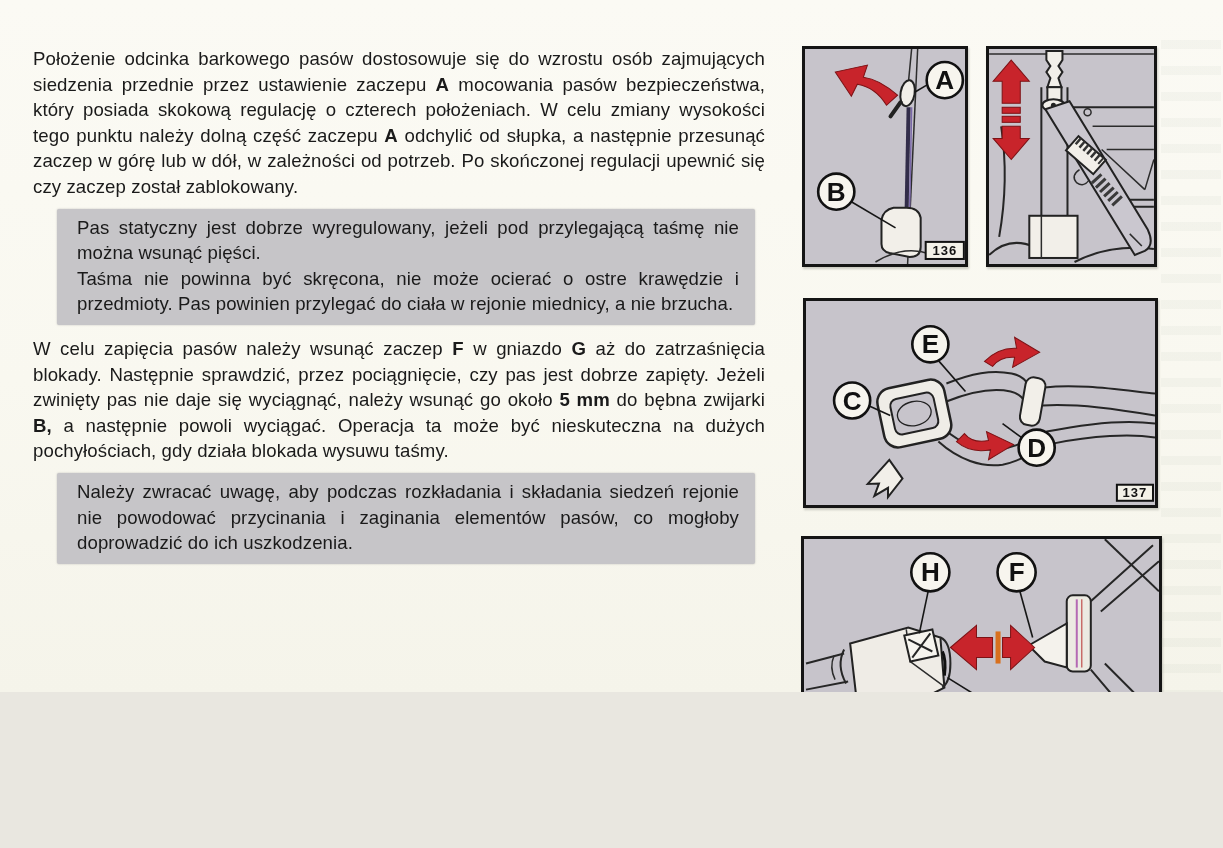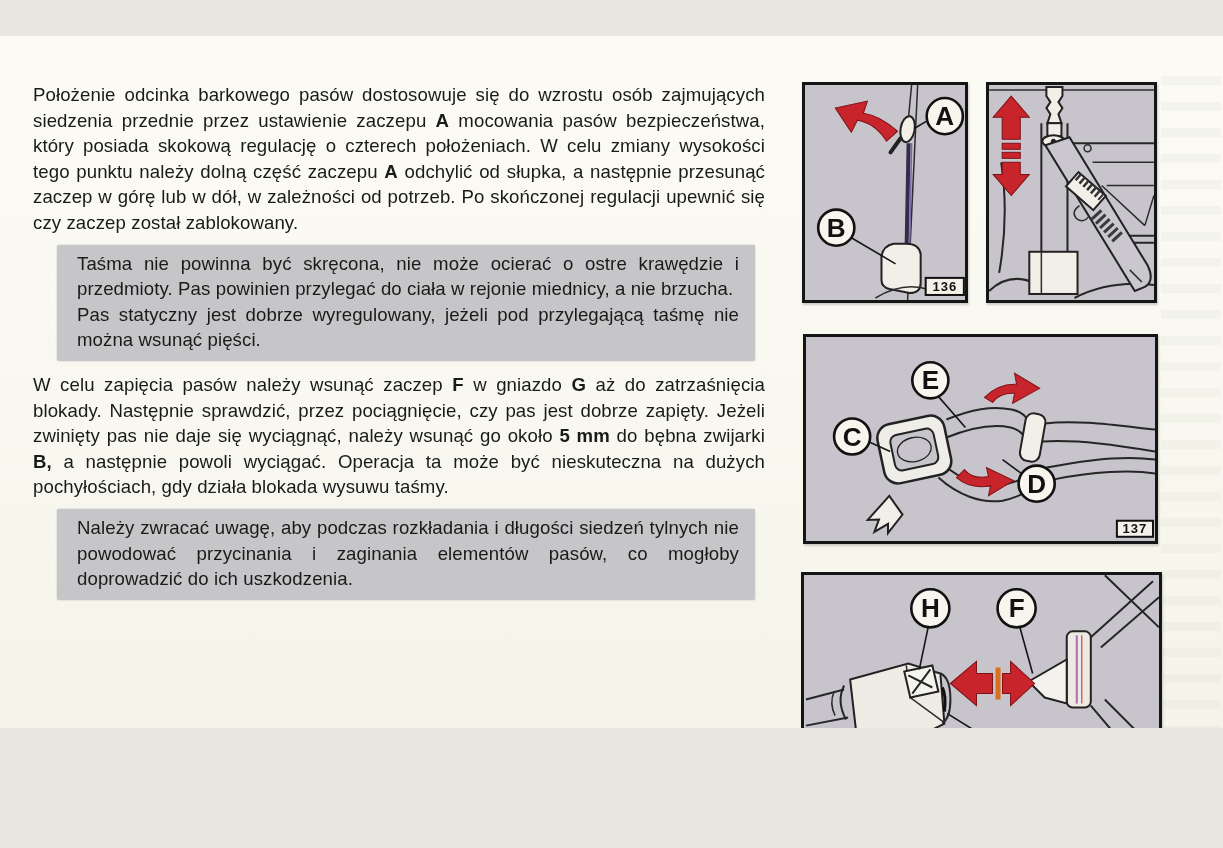--- a/index.html
+++ b/index.html
@@ -1,18 +1,18 @@
 <!DOCTYPE html>
 <html><head>
 <meta charset="utf-8">
 <style>
   html,body{margin:0;padding:0;background:#e9e7e0;}
   .page{position:relative;width:1223px;height:692px;overflow:hidden;
         background:linear-gradient(180deg,#fbfaf4 0%,#f9f8f0 55%,#f5f4ea 100%);
-        font-family:"Liberation Sans",sans-serif;color:#1a1a1a;margin-top:36px;}
+        font-family:"Liberation Sans",sans-serif;color:#1a1a1a;}
   
   .textcol{position:absolute;left:33px;top:46px;width:732px;
            font-size:18.6px;line-height:25.6px;text-align:justify;letter-spacing:.1px;}
   .textcol p{margin:0;}
   .textcol b{font-weight:bold;}
   .note{background:#c6c5c8;border-radius:2px;margin:9px 10px 11px 24px;
         padding:6px 16px 8px 20px;box-shadow:0 0 2px rgba(90,90,90,.35);}
   
   .panel{position:absolute;border:3.5px solid #151515;background:#c7c4cb;
          box-sizing:border-box;box-shadow:1px 2px 2px rgba(120,120,110,.35);}
@@ -38,28 +38,28 @@
 </style>
 </head>
 <body>
 
 <div class="page">
 
   <div class="textcol">
     <p>Położenie odcinka barkowego pasów dostosowuje się do wzrostu osób zajmujących siedzenia przednie przez ustawienie zaczepu <b>A</b> mocowania pasów bezpieczeństwa, który posiada skokową regulację o czterech położeniach. W celu zmiany wysokości tego punktu należy dolną część zaczepu <b>A</b> odchylić od słupka, a następnie przesunąć zaczep w górę lub w dół, w zależności od potrzeb. Po skończonej regulacji upewnić się czy zaczep został zablokowany.</p>
 
     <div class="note">
+      <p>Pas statyczny jest dobrze wyregulowany, jeżeli pod przylegającą taśmę nie można wsunąć pięści.</p>
       <p>Taśma nie powinna być skręcona, nie może ocierać o ostre krawędzie i przedmioty. Pas powinien przylegać do ciała w rejonie miednicy, a nie brzucha.</p>
-      <p>Pas statyczny jest dobrze wyregulowany, jeżeli pod przylegającą taśmę nie można wsunąć pięści.</p>
     </div>
 
     <p>W celu zapięcia pasów należy wsunąć zaczep <b>F</b> w gniazdo <b>G</b> aż do zatrzaśnięcia blokady. Następnie sprawdzić, przez pociągnięcie, czy pas jest dobrze zapięty. Jeżeli zwinięty pas nie daje się wyciągnąć, należy wsunąć go około <b>5 mm</b> do bębna zwijarki <b>B,</b> a następnie powoli wyciągać. Operacja ta może być nieskuteczna na dużych pochyłościach, gdy działa blokada wysuwu taśmy.</p>
 
     <div class="note">
-      <p>Należy zwracać uwagę, aby podczas rozkładania i długości siedzeń tylnych nie powodować przycinania i zaginania elementów pasów, co mogłoby doprowadzić do ich uszkodzenia.</p>
+      <p>Należy zwracać uwagę, aby podczas rozkładania i składania siedzeń rejonie nie powodować przycinania i zaginania elementów pasów, co mogłoby doprowadzić do ich uszkodzenia.</p>
     </div>
   </div>
 
   <div class="panel" style="left:802px;top:46px;width:166px;height:221px;">
     <svg viewBox="0 0 159 214">
 
       <path class="ln1" d="M112 0 L102 214"></path>
       <path class="ln1" d="M106 0 L101 52"></path>
 
       <path d="M103 58 L101 162" stroke="#322d4a" stroke-width="4" fill="none"></path>

